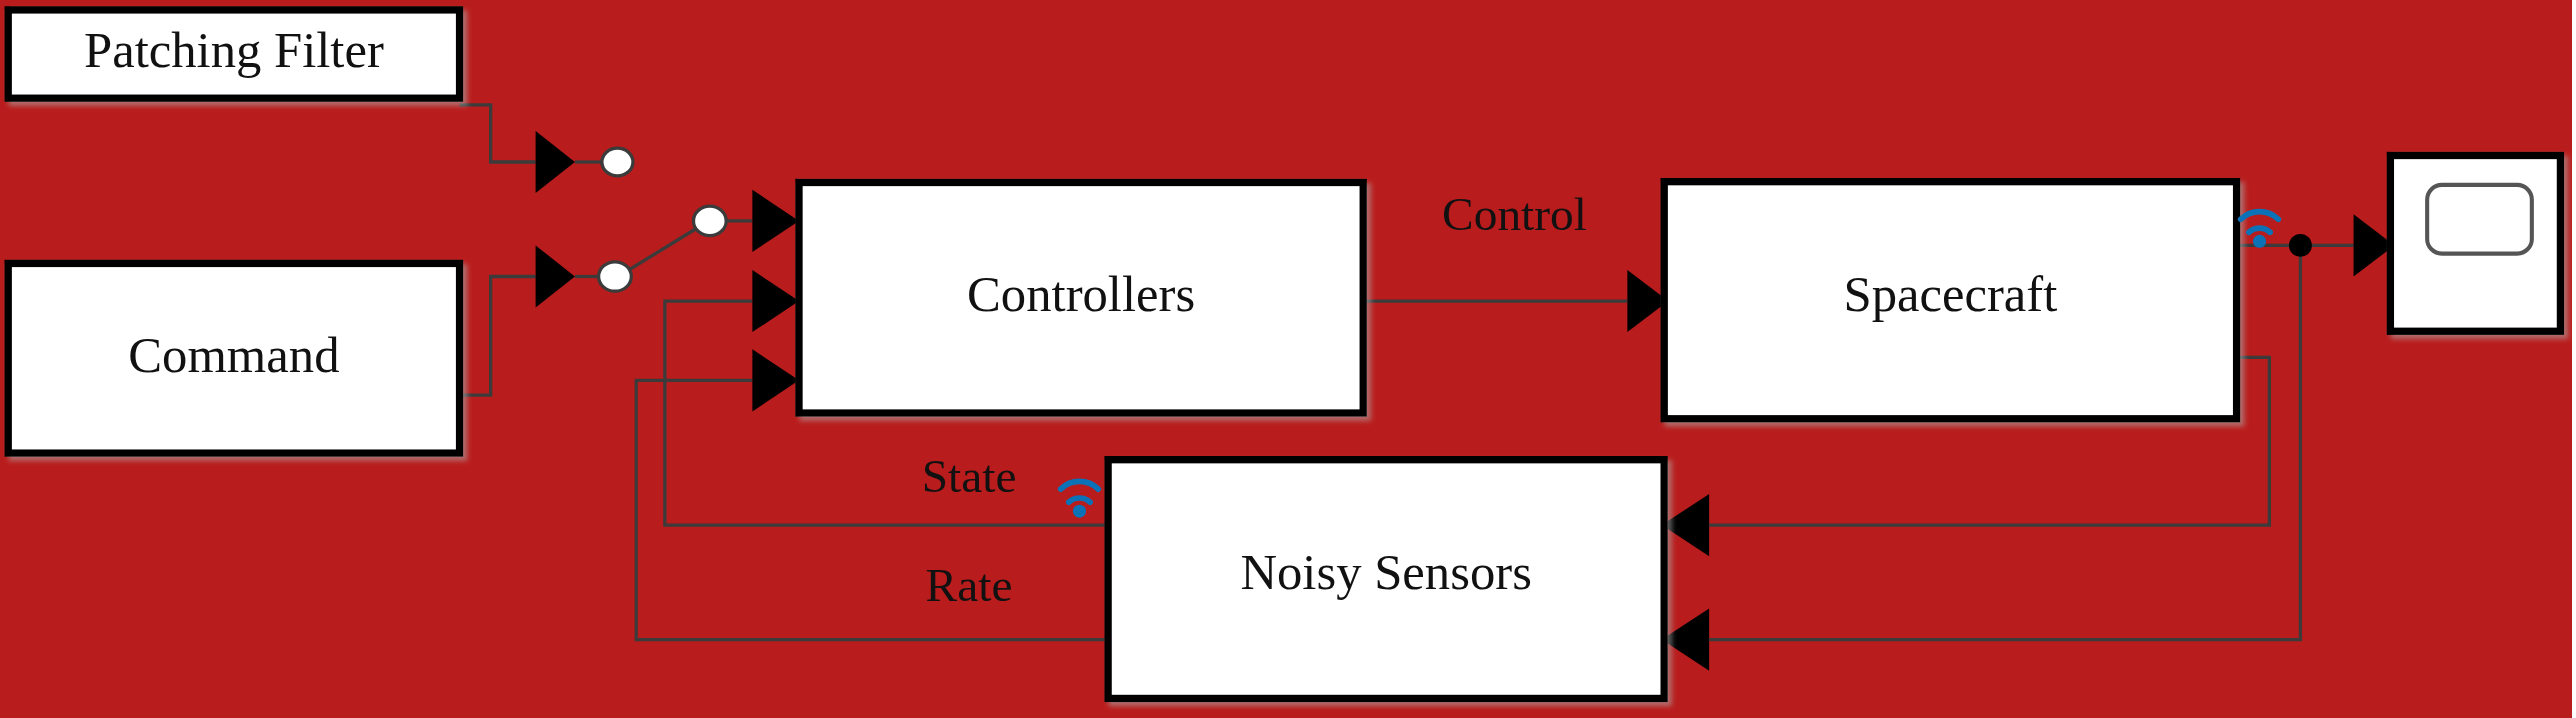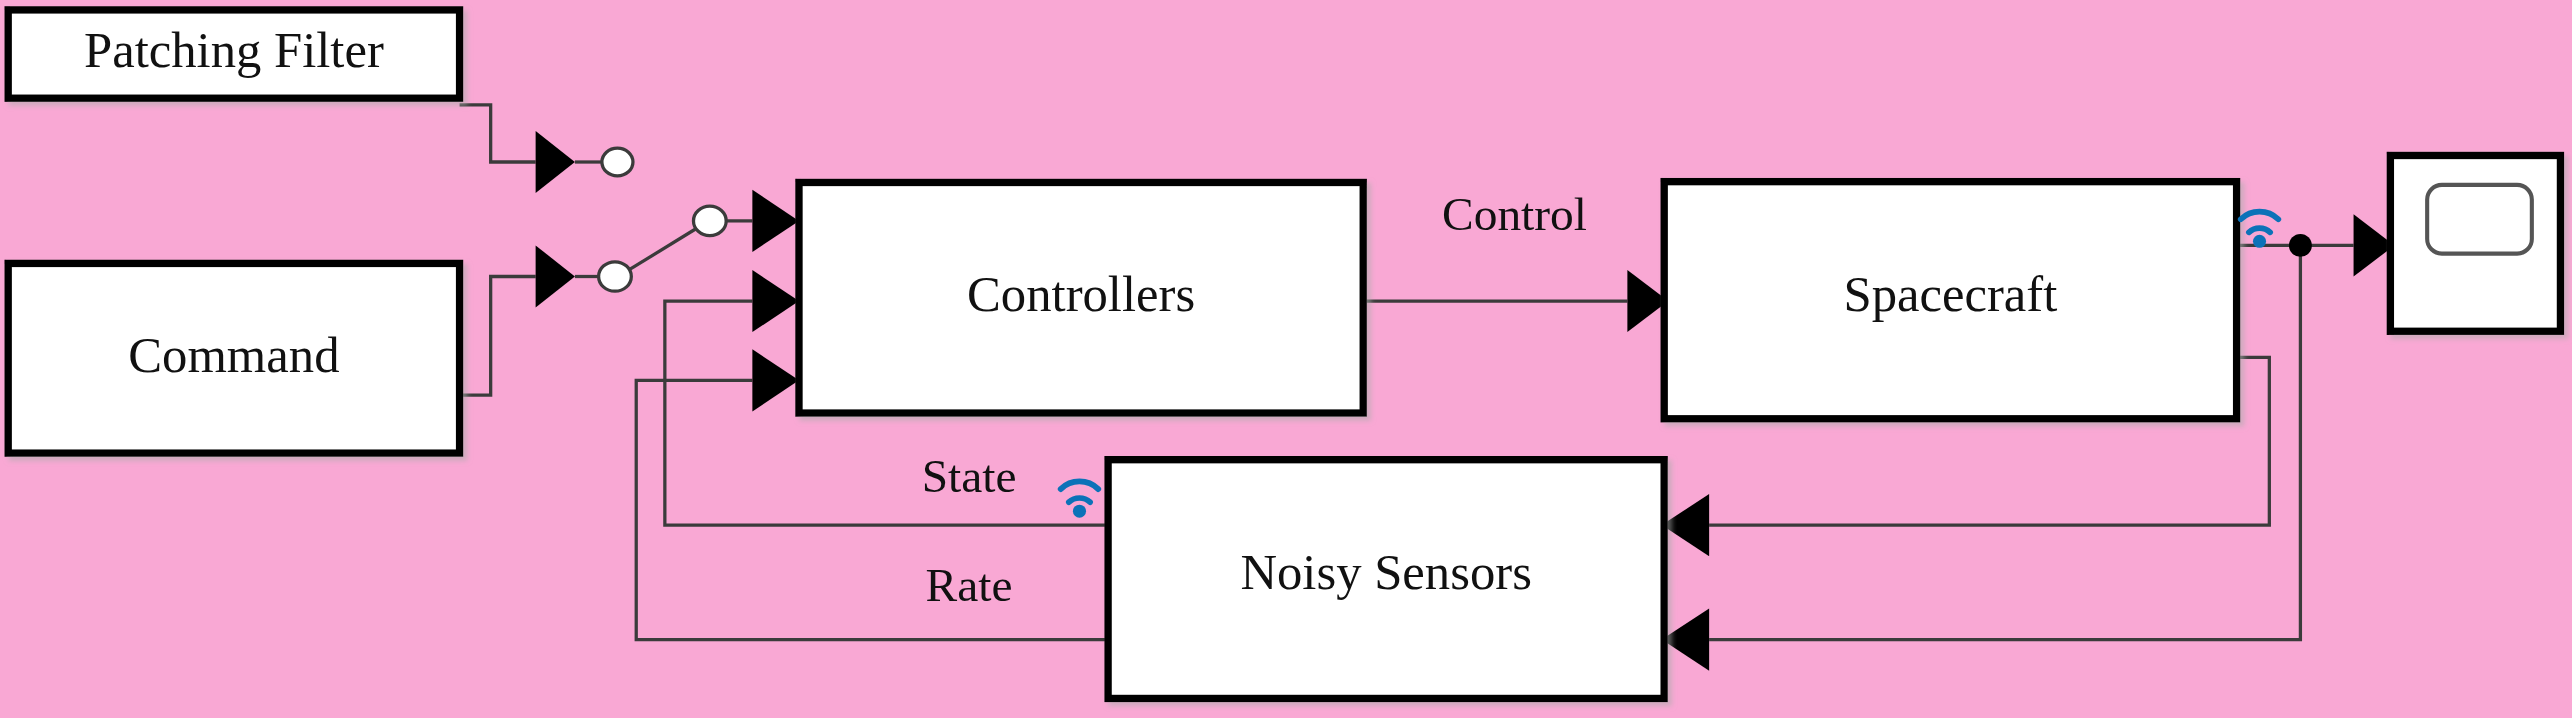--- a/index.html
+++ b/index.html
@@ -5,21 +5,21 @@
 <style>
   html, body {
     margin: 0;
     padding: 0;
     background: #ffffff;
   }
   #stage {
     position: relative;
     width: 2572px;
     height: 719px;
-    background: #f9a8d4;
+    background: #b91c1c;
     overflow: hidden;
     font-family: "Liberation Serif", "DejaVu Serif", serif;
   }
   #diagram-svg {
     position: absolute;
     left: 0;
     top: 0;
     width: 2576px;
     height: 719px;
   }

